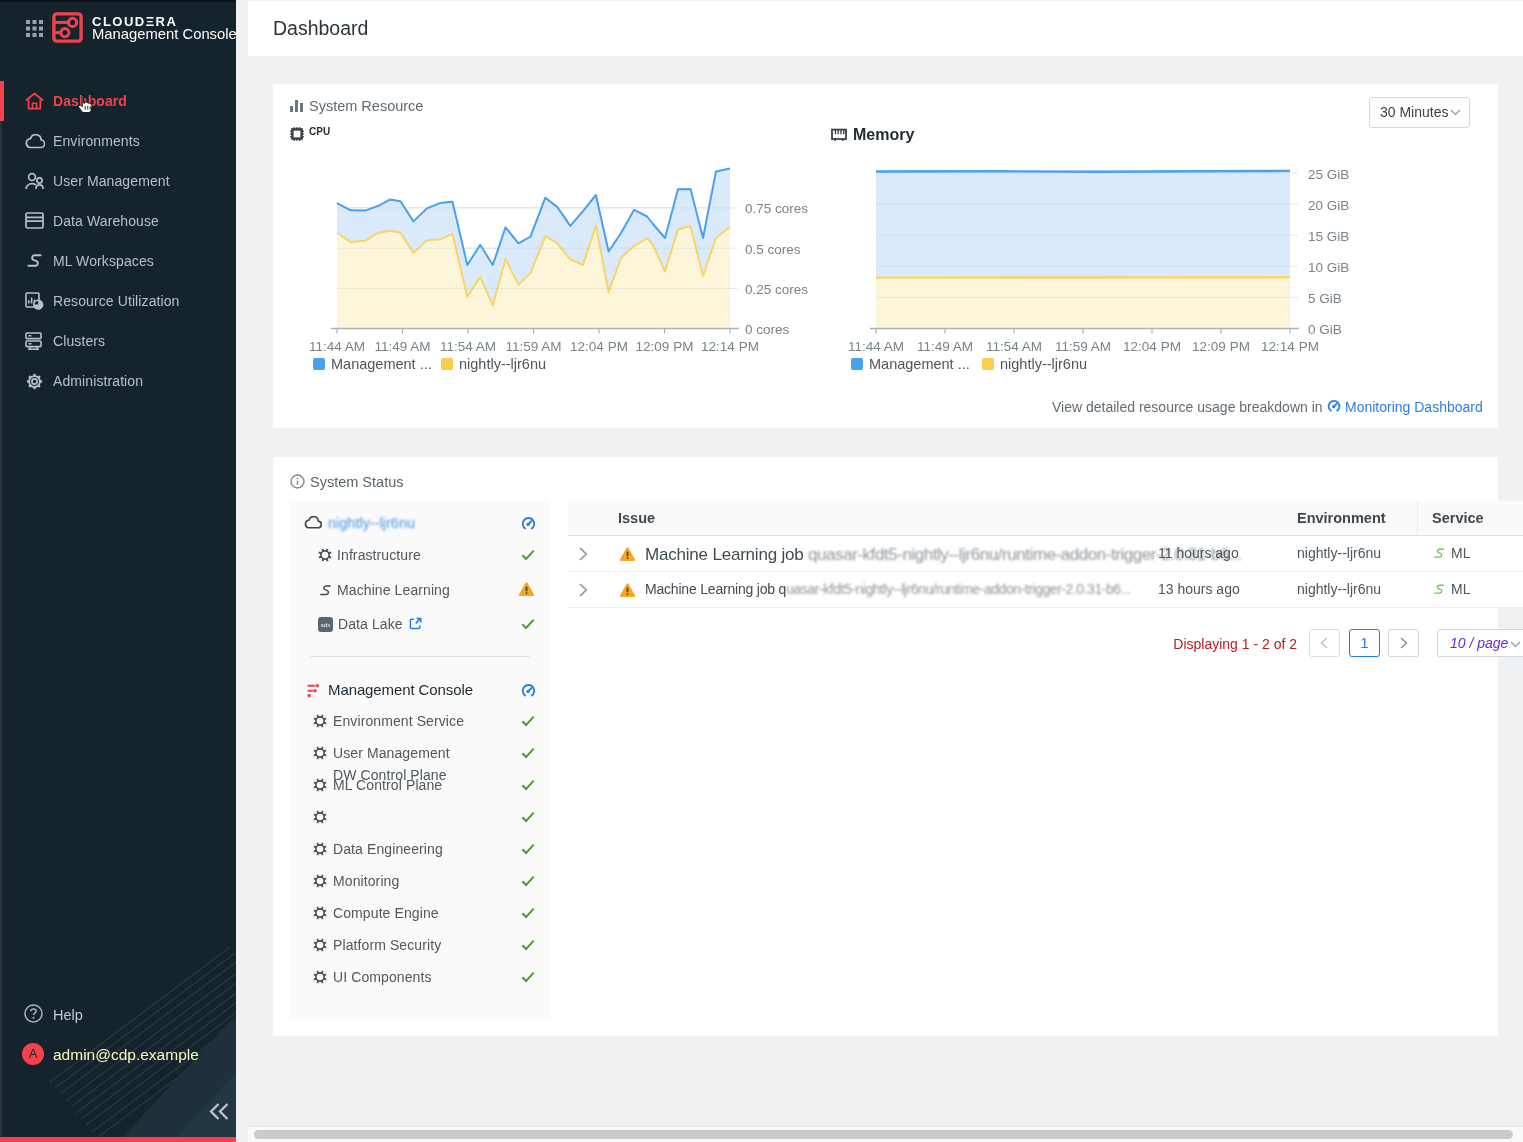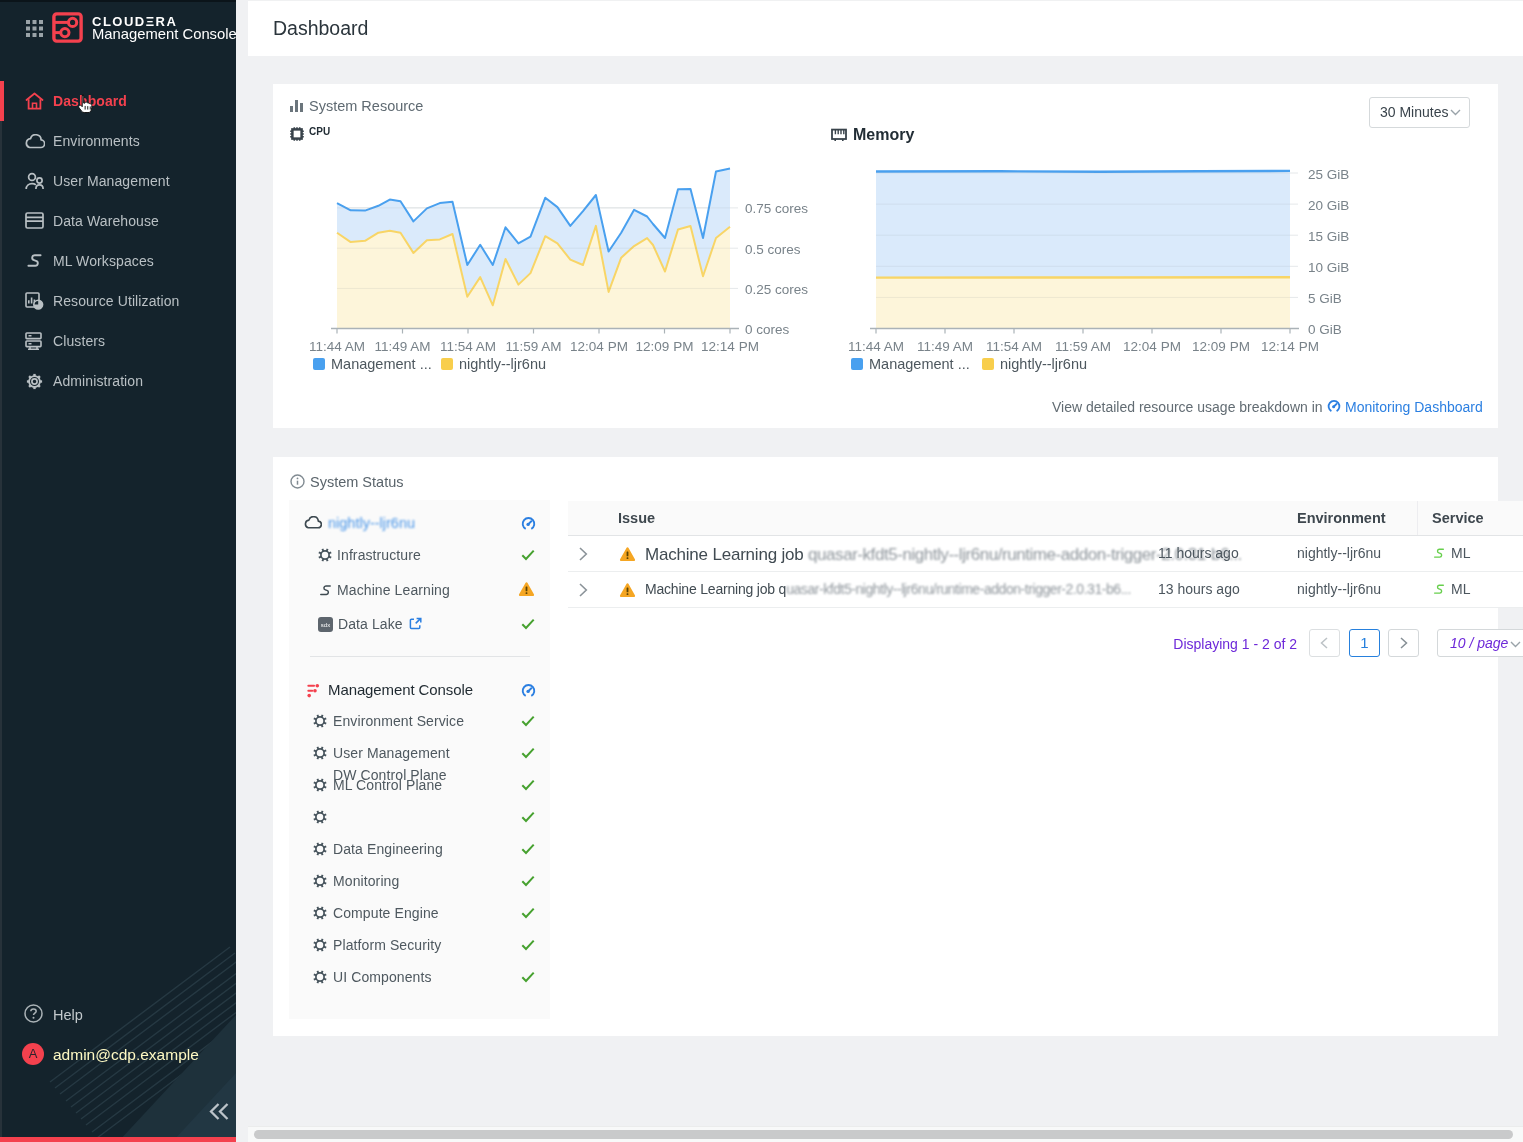--- a/index.html
+++ b/index.html
@@ -396,21 +396,21 @@
         <rect x="7.6" y="5.6" width="1.8" height="4.6" rx="0.5" fill="#5c4302"></rect>
         <rect x="7.6" y="11.3" width="1.8" height="1.8" rx="0.5" fill="#5c4302"></rect>
       </svg>
   <div class="abs" style="left:645px; top:581px; font-size:14px; letter-spacing:-0.2px; color:#414b52; white-space:nowrap;">Machine Learning job q<span style="color:#8f969c; filter:blur(1.3px); letter-spacing:-0.45px;">uasar-kfdt5-nightly--ljr6nu/runtime-addon-trigger-2.0.31-b6...</span></div>
   <div class="abs" style="left:1158px; top:581px; font-size:14px; color:#4c565e;">13 hours ago</div>
   <div class="abs" style="left:1297px; top:581px; font-size:14px; color:#4c565e;">nightly--ljr6nu</div>
   <svg class="abs" style="left:1432px; top:582px;" width="13" height="14" viewBox="0 0 14 14" fill="none" stroke="#67cf4c" stroke-width="1.5">
         <path d="M12.2 2.9H7.9A2.05 2.05 0 0 0 7.35 6.9l1.6.5A2.05 2.05 0 0 1 8.4 11.4H2.8" stroke-linecap="round"></path>
       </svg>
   <div class="abs" style="left:1451px; top:581px; font-size:14px; color:#4c565e;">ML</div>
-  <div class="abs" style="left:1100px; top:636px; width:197px; text-align:right; font-size:14px; color:#6d28d9;">Displaying 1 - 2 of 2</div>
+  <div class="abs" style="left:1100px; top:636px; width:197px; text-align:right; font-size:14px; color:#b91c1c;">Displaying 1 - 2 of 2</div>
   <div class="abs" style="left:1309px; top:629px; width:31px; height:28px; border:1px solid #dcdfe1; border-radius:3px; background:#fff;"></div>
   <svg class="abs" style="left:1320px; top:637px;" width="8" height="12" viewBox="0 0 8 12" fill="none" stroke="#bcc2c6" stroke-width="1.5">
         <path d="M7 1L1.5 6L7 11"></path>
       </svg>
   <div class="abs" style="left:1349px; top:629px; width:31px; height:28px; border:1px solid #2680dd; border-radius:3px; background:#fff; text-align:center; line-height:26px; font-size:15px; color:#2680dd;">1</div>
   <div class="abs" style="left:1388px; top:629px; width:31px; height:28px; border:1px solid #d4d8da; border-radius:3px; background:#fff;"></div>
   <svg class="abs" style="left:1400px; top:637px;" width="8" height="12" viewBox="0 0 8 12" fill="none" stroke="#868f95" stroke-width="1.5">
         <path d="M1 1l5.5 5L1 11"></path>
       </svg>
   <div class="abs" style="left:1437px; top:629px; width:100px; height:28px; border:1px solid #d4d8da; border-radius:3px; background:#fff;"></div>

